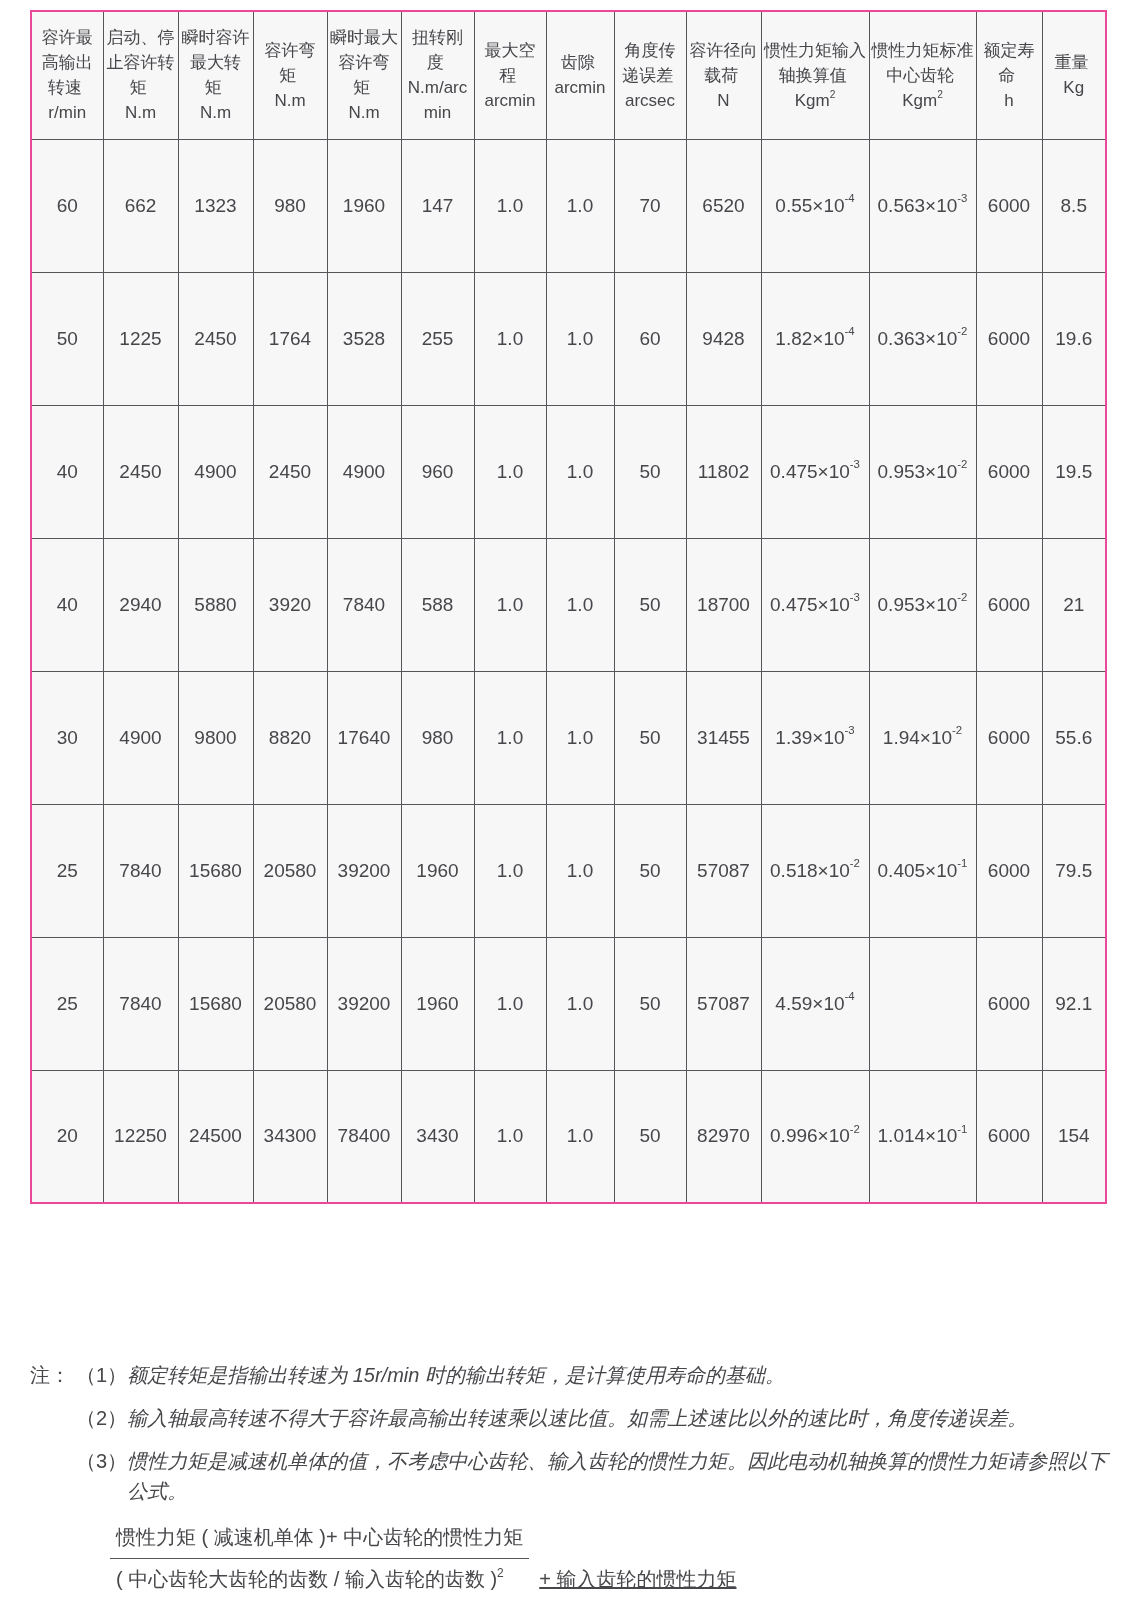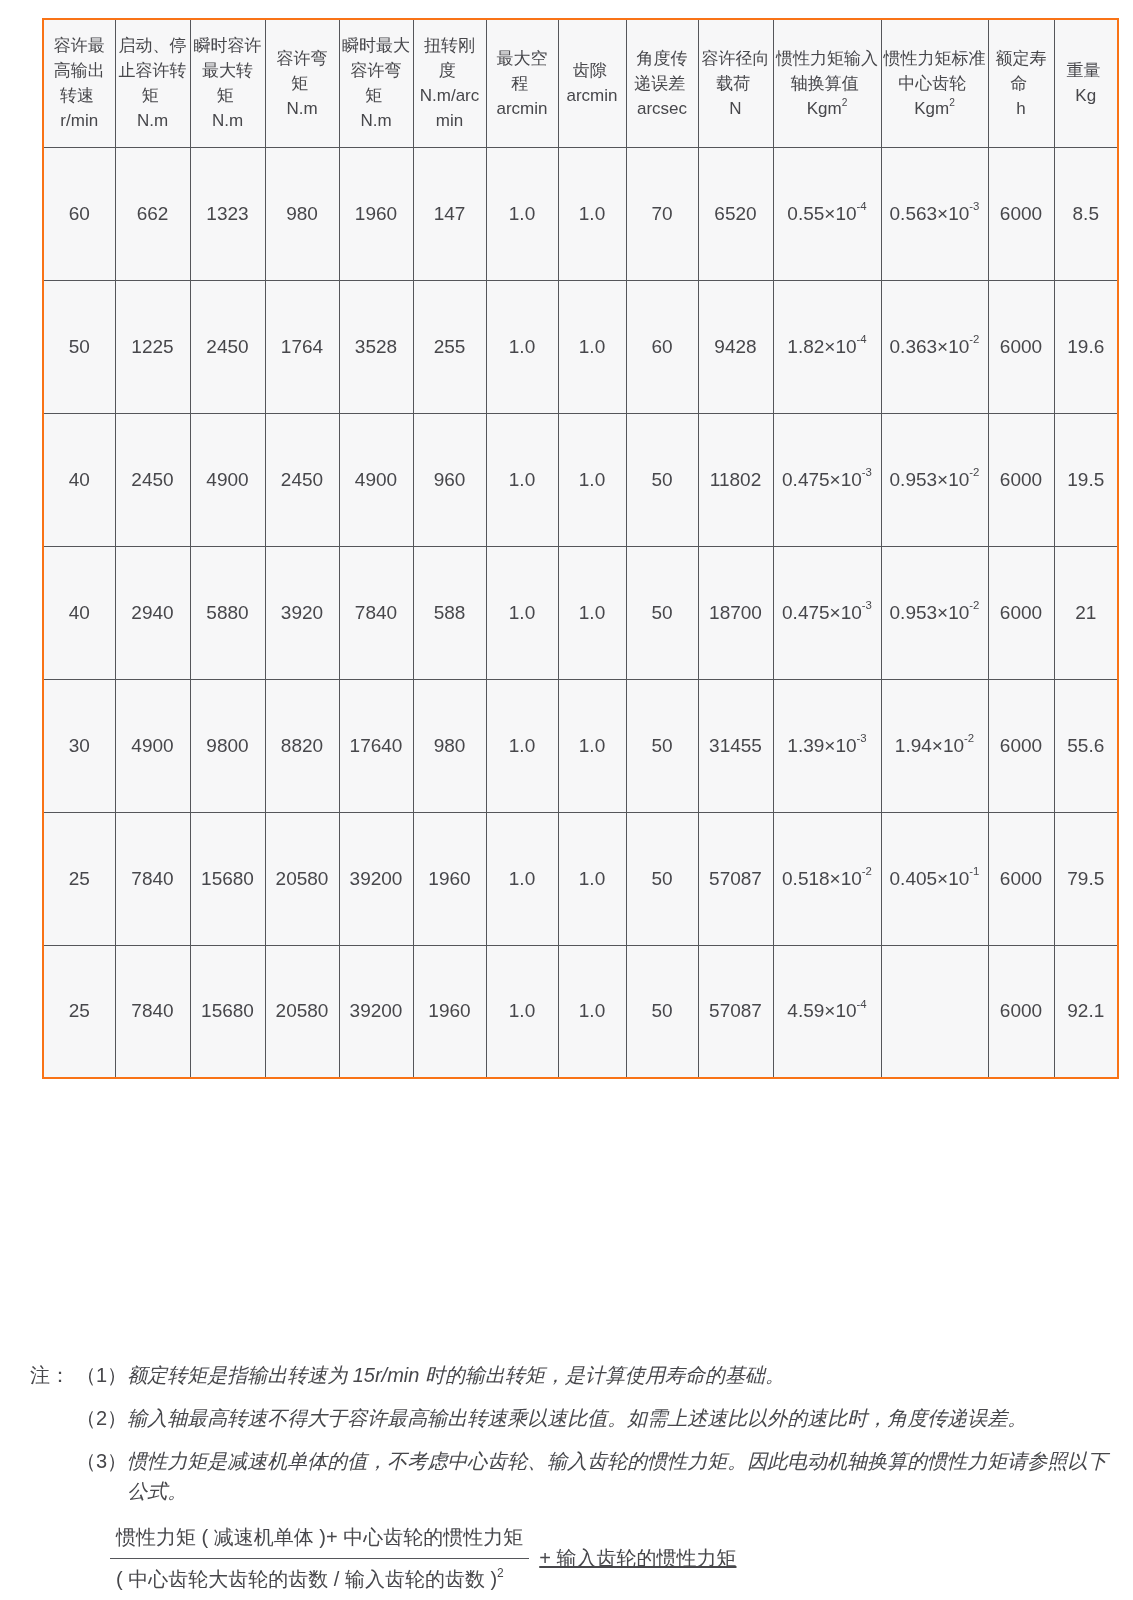--- a/index.html
+++ b/index.html
@@ -5,27 +5,26 @@
   html,body{margin:0;padding:0;}
   body{
     width:1133px;height:1600px;background:#ffffff;
     font-family:"Liberation Sans","DejaVu Sans",sans-serif;
     color:#47474b;
     -webkit-font-smoothing:antialiased;
   }
   .page{position:relative;width:1133px;height:1600px;overflow:hidden;}
 
   table.spec{
-    position:absolute;left:30px;top:18px;
+    position:absolute;left:30px;top:10px;
     width:1075px;
     border-collapse:collapse;
     table-layout:fixed;
     background:#f7f7f8;
-    border:2px solid #f97316;
-    margin-left:12px;
+    border:2px solid #ec4899;
   }
   table.spec th, table.spec td{
     border:1.5px solid #55565a;
     text-align:center;
     vertical-align:middle;
     padding:2px;
     overflow:hidden;
   }
   table.spec thead tr{height:128px;}
   table.spec tbody tr{height:133px;}
@@ -40,21 +39,21 @@
     position:absolute;left:30px;top:1360px;width:1085px;
     font-size:20px;color:#47474b;
   }
   .note-row{display:flex;align-items:flex-start;margin-bottom:13px;}
   .note-label{flex:0 0 46px;line-height:30px;}
   .note-num{flex:0 0 40px;line-height:30px;}
   .note-text{flex:1;line-height:30px;font-style:italic;}
   .note-text{word-break:break-all;}
 
   .formula{
-    display:flex;align-items:center;
+    display:flex;align-items:flex-end;
     margin-left:80px;margin-top:18px;font-size:20px;color:#47474b;
   }
   .frac{display:inline-block;text-align:left;}
   .frac .num{padding:0 6px 7px 6px;}
   .frac .den{border-top:1.5px solid #55565a;padding:7px 6px 0 6px;}
   .formula .suffix{margin-left:10px;text-decoration:underline;}
 </style>
 </head>
 <body>
 
@@ -229,20 +228,36 @@
           <td>1960</td>
           <td>1.0</td>
           <td>1.0</td>
           <td>50</td>
           <td>57087</td>
           <td>4.59×10<sup>-4</sup></td>
           <td></td>
           <td>6000</td>
           <td>92.1</td>
         </tr>
+        <tr>
+          <td>20</td>
+          <td>12250</td>
+          <td>24500</td>
+          <td>34300</td>
+          <td>78400</td>
+          <td>3430</td>
+          <td>1.0</td>
+          <td>1.0</td>
+          <td>50</td>
+          <td>82970</td>
+          <td>0.996×10<sup>-2</sup></td>
+          <td>1.014×10<sup>-1</sup></td>
+          <td>6000</td>
+          <td>154</td>
+        </tr>
       </tbody>
   </table>
 
   <div class="notes">
     <div class="note-row">
       <span class="note-label">注：</span>
       <span class="note-num">（1）</span>
       <span class="note-text">额定转矩是指输出转速为 15r/min 时的输出转矩，是计算使用寿命的基础。</span>
     </div>
     <div class="note-row">

